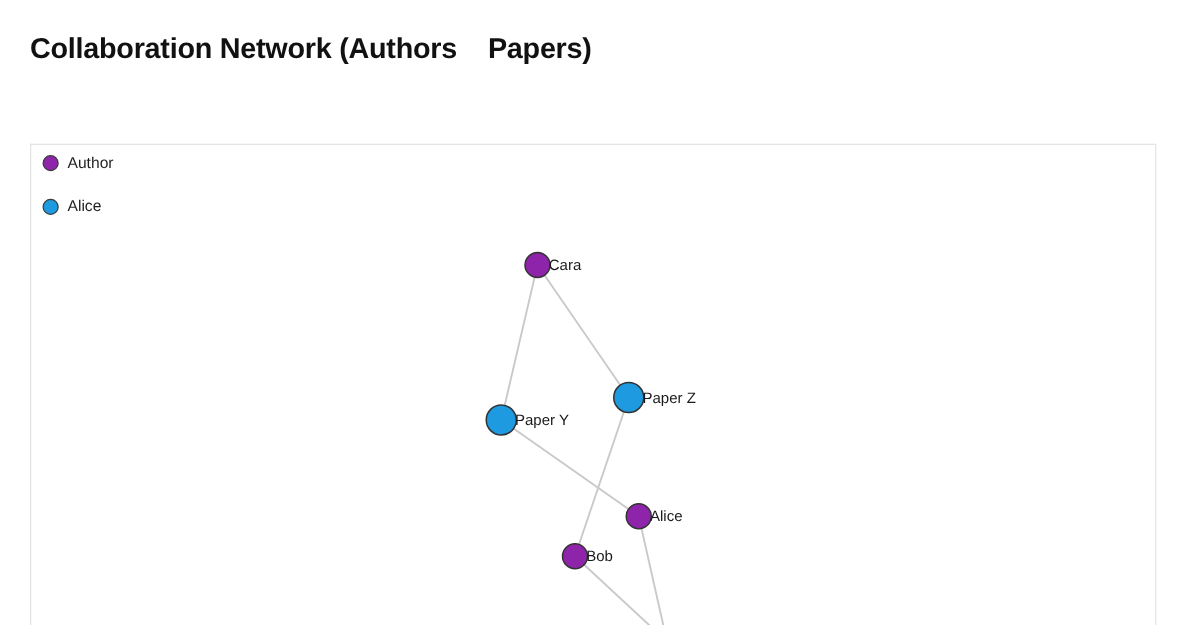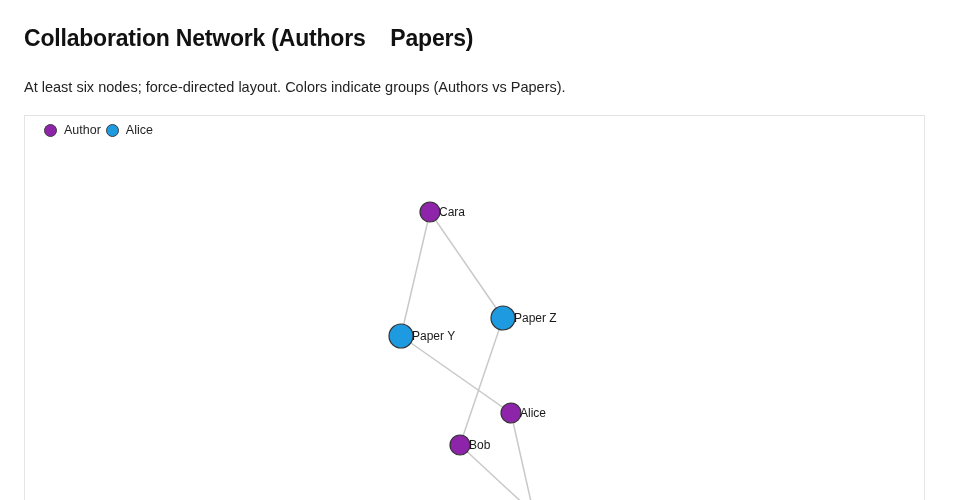--- a/index.html
+++ b/index.html
@@ -59,24 +59,25 @@
   .graph-canvas {
     position: absolute;
     left: 0;
     top: 0;
     width: 901px;
     height: 400px;
     display: block;
   }
   .legend {
     position: absolute;
-    left: 19px;
+    left: 9px;
     top: 7px;
     display: flex;
-    gap: 5px;
+    flex-direction: column;
+    gap: 21px;
     z-index: 5;
   }
   .legend-row {
     display: flex;
     align-items: center;
     gap: 7px;
     height: 14px;
   }
   .legend-swatch {
     width: 13px;
@@ -99,21 +100,20 @@
     dominant-baseline: middle;
   }
 </style>
 </head>
 <body>
 
 <div class="page">
 
   <h1 class="page-title">Collaboration Network (Authors    Papers)</h1>
 
-  <p class="page-subtitle">At least six nodes; force-directed layout. Colors indicate groups (Authors vs Papers).</p>
 
   <div class="graph-card">
 
     <div class="legend">
       <div class="legend-row">
         <span class="legend-swatch" style="background: rgb(142, 36, 170);"></span>
         <span class="legend-label">Author</span>
       </div>
       <div class="legend-row">
         <span class="legend-swatch" style="background: rgb(30, 154, 224);"></span>

